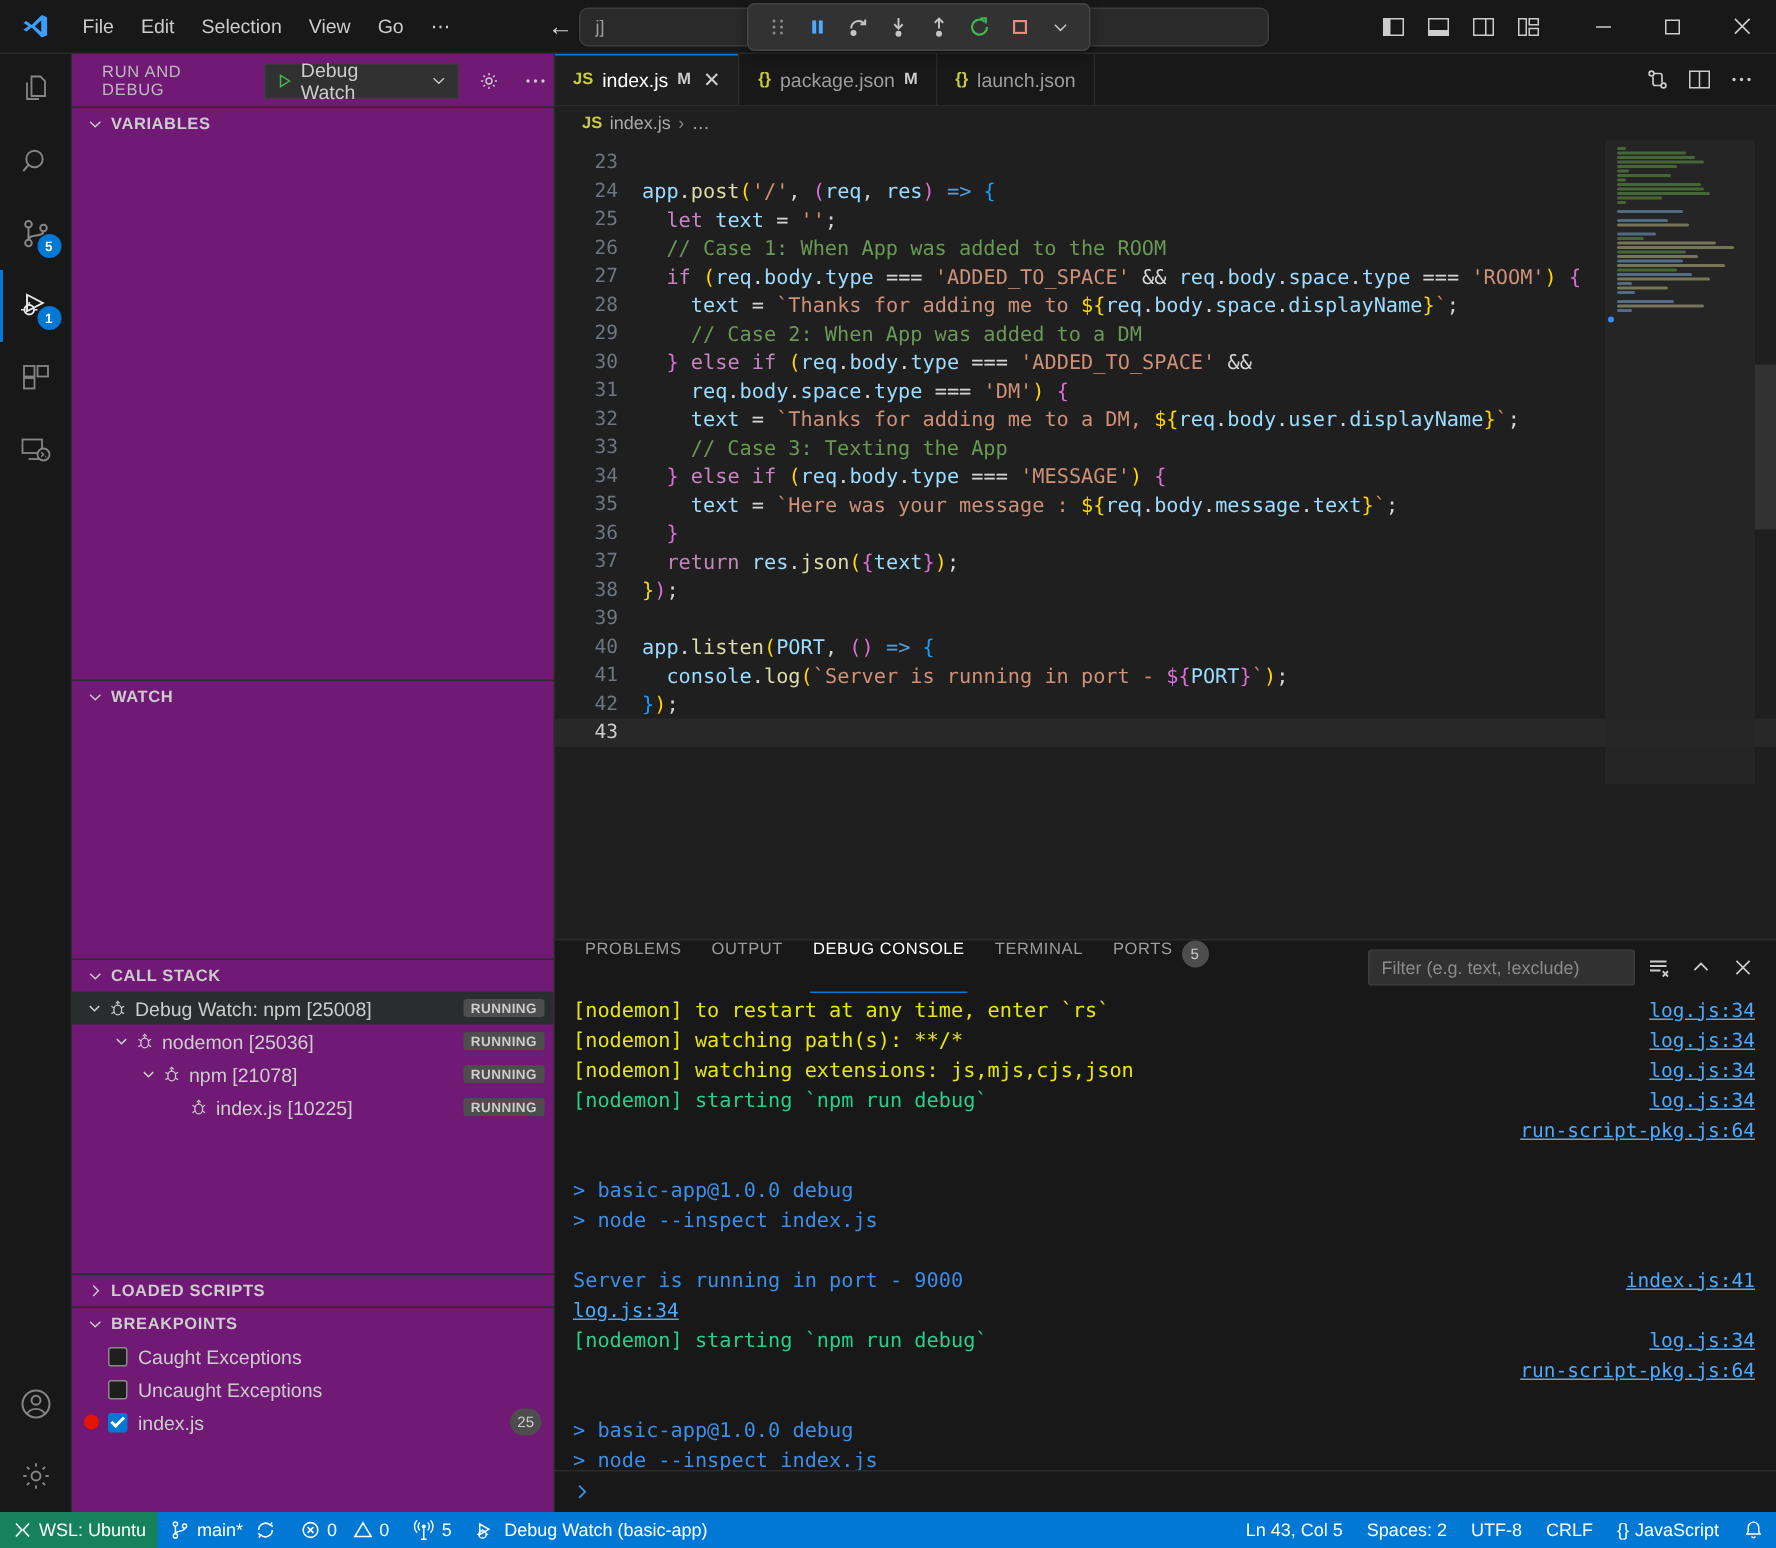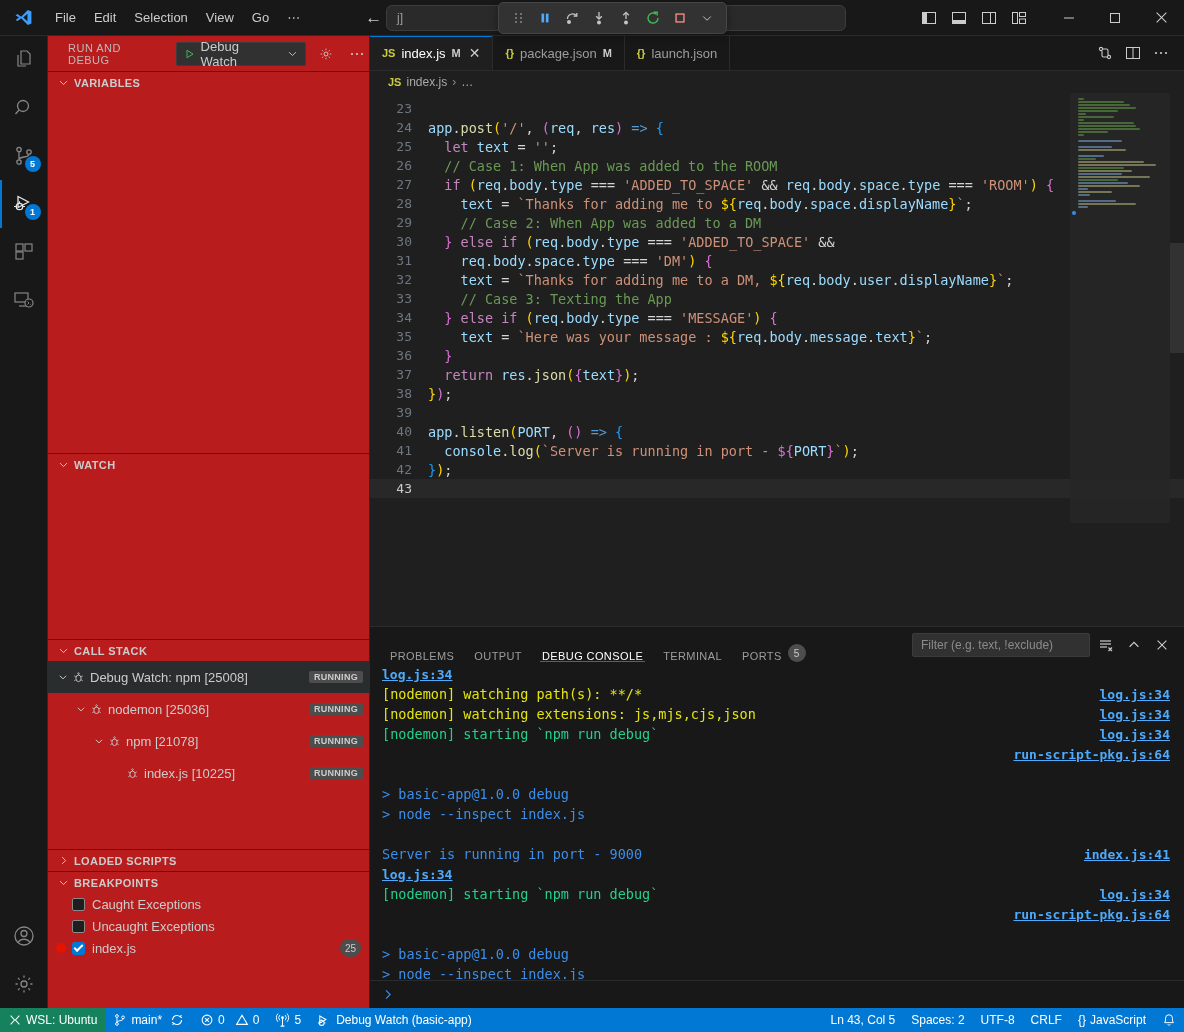--- a/index.html
+++ b/index.html
@@ -66,21 +66,21 @@
   }
   .act-badge {
     position: absolute; right: 7px; bottom: 8px; min-width: 16px; height: 16px;
     background: #0078d4; color: #fff; border-radius: 8px; font-size: 9px; font-weight: bold;
     display: flex; align-items: center; justify-content: center; padding: 0 4px;
   }
   .act-spacer { flex: 1; }
 
   
   .sidebar {
-    width: 322px; background: #b91c1c; border-right: 1px solid #2b2b2b;
+    width: 322px; background: #701a75; border-right: 1px solid #2b2b2b;
     display: flex; flex-direction: column; flex: none; min-height: 0;
   }
   .side-title {
     height: 35px; display: flex; align-items: center; padding-left: 20px; gap: 8px; flex: none;
   }
   .side-title-text { font-size: 11px; letter-spacing: .5px; color: #bbbbbb; text-transform: uppercase; }
   .launch-box {
     display: flex; align-items: center; background: #313131; border: 1px solid #3c3c3c;
     border-radius: 2px; height: 24px; margin-left: 4px;
   }
@@ -91,21 +91,21 @@
 
   .pane-header {
     height: 22px; display: flex; align-items: center; gap: 4px; padding-left: 8px;
     font-size: 11px; font-weight: bold; letter-spacing: .4px; color: #cccccc;
     border-top: 1px solid #2b2b2b; flex: none; text-transform: uppercase;
   }
   .twisty { width: 14px; display: flex; align-items: center; justify-content: center; color: #cccccc; }
   .pane-body { overflow: hidden; }
 
   .stack-row {
-    height: 32px; display: flex; align-items: center; padding-right: 6px;
+    height: 22px; display: flex; align-items: center; padding-right: 6px;
     font-size: 13px; color: #cccccc; position: relative;
   }
   .stack-row.selected { background: #2a2d2e; }
   .stack-row .tw { width: 14px; display: flex; align-items: center; justify-content: center; color: #cccccc; font-size: 10px; }
   .stack-label { white-space: nowrap; overflow: hidden; text-overflow: ellipsis; }
   .stack-state {
     margin-left: auto; background: #4d4d4d; color: #cccccc; font-size: 9px; font-weight: bold;
     padding: 1px 5px; border-radius: 2px; letter-spacing: .3px;
   }
   .bug-ico { margin: 0 5px 0 2px; display: flex; align-items: center; }
@@ -172,21 +172,21 @@
   .mini-line { height: 2px; margin: 1px 0; border-radius: 1px; }
   .mini-bp { position: absolute; left: 2px; width: 4px; height: 4px; border-radius: 50%; background: #3794ff; }
   .mini-slider { position: absolute; right: 0; top: 0; width: 100px; height: 430px; background: #ffffff08; }
   .vscroll { position: absolute; right: 0; width: 14px; background: transparent; }
   .vscroll-thumb { position: absolute; right: 0; top: 150px; width: 14px; height: 110px; background: #4f4f4f66; }
 
   
   .panel { height: 382px; background: #181818; border-top: 1px solid #2b2b2b; display: flex; flex-direction: column; flex: none; }
   .panel-tabs { height: 35px; display: flex; align-items: stretch; padding-left: 10px; flex: none; }
   .ptab {
-    display: flex; align-items: flex-end; gap: 6px; padding: 0 10px; font-size: 11px; letter-spacing: .4px;
+    display: flex; align-items: flex-start; gap: 6px; padding: 0 10px; font-size: 11px; letter-spacing: .4px;
     color: #9d9d9d; text-transform: uppercase; position: relative;
   }
   .ptab.active { color: #ffffff; }
   .ptab.active:after { content: ""; position: absolute; left: 8px; right: 8px; bottom: 0; height: 1px; background: #0078d4; }
   .ptab-badge {
     min-width: 18px; height: 18px; border-radius: 9px; background: #4d4d4d; color: #cccccc;
     font-size: 10px; display: flex; align-items: center; justify-content: center; padding: 0 5px;
   }
   .panel-actions { margin-left: auto; display: flex; align-items: center; gap: 4px; padding-right: 10px; }
   .filter-box {
@@ -194,21 +194,21 @@
     display: flex; align-items: center; padding: 0 8px; font-size: 12px; color: #8b8b8b; text-align: right;
   }
   .pact { width: 24px; height: 24px; display: flex; align-items: center; justify-content: center; color: #cccccc; border-radius: 4px; }
 
   .console {
     flex: 1; position: relative; overflow: hidden; padding: 2px 0 0 0;
     font-family: "DejaVu Sans Mono", monospace; font-size: 13.5px;
   }
   .crow { height: 20px; display: flex; align-items: center; padding: 0 14px 0 12px; white-space: pre; }
   .ctext { flex: 1; overflow: hidden; }
-  .csrc { color: #4daafc; text-decoration: underline; font-size: 13px; flex: none; font-weight: bold; }
+  .csrc { color: #4daafc; text-decoration: underline; font-size: 13px; flex: none; }
   .c-yellow { color: #e5e510; }
   .c-green  { color: #23d18b; }
   .c-blue   { color: #3b8eea; }
   .c-grey   { color: #cccccc; }
 
   .console-input {
     height: 28px; display: flex; align-items: center; gap: 8px; padding-left: 12px;
     border-top: 1px solid #2b2b2b; flex: none; color: #3b8eea;
     font-family: "DejaVu Sans Mono", monospace; font-size: 14px;
   }
@@ -767,21 +767,21 @@
             <div class="pact">
               <svg width="14" height="14" viewBox="0 0 16 16">
                   <line x1="3" y1="3" x2="13" y2="13" stroke="#cccccc" stroke-width="1.3"></line>
                   <line x1="13" y1="3" x2="3" y2="13" stroke="#cccccc" stroke-width="1.3"></line>
                 </svg>
             </div>
           </div>
         </div>
 
         <div class="console">
-          <div class="crow"><span class="csrc">log.js:34</span></div>
+          <div class="crow"><span class="ctext c-yellow">[nodemon] to restart at any time, enter `rs`</span><span class="csrc">log.js:34</span></div>
           <div class="crow"><span class="ctext c-yellow">[nodemon] watching path(s): **/*</span><span class="csrc">log.js:34</span></div>
           <div class="crow"><span class="ctext c-yellow">[nodemon] watching extensions: js,mjs,cjs,json</span><span class="csrc">log.js:34</span></div>
           <div class="crow"><span class="ctext c-green">[nodemon] starting `npm run debug`</span><span class="csrc">log.js:34</span></div>
           <div class="crow"><span class="ctext c-grey"></span><span class="csrc">run-script-pkg.js:64</span></div>
           <div class="crow"><span class="ctext c-grey"></span><span class="csrc"></span></div>
           <div class="crow"><span class="ctext c-blue">&gt; basic-app@1.0.0 debug</span><span class="csrc"></span></div>
           <div class="crow"><span class="ctext c-blue">&gt; node --inspect index.js</span><span class="csrc"></span></div>
           <div class="crow"><span class="ctext c-grey"></span><span class="csrc"></span></div>
           <div class="crow"><span class="ctext c-blue">Server is running in port - 9000</span><span class="csrc">index.js:41</span></div>
           <div class="crow"><span class="csrc">log.js:34</span></div>

